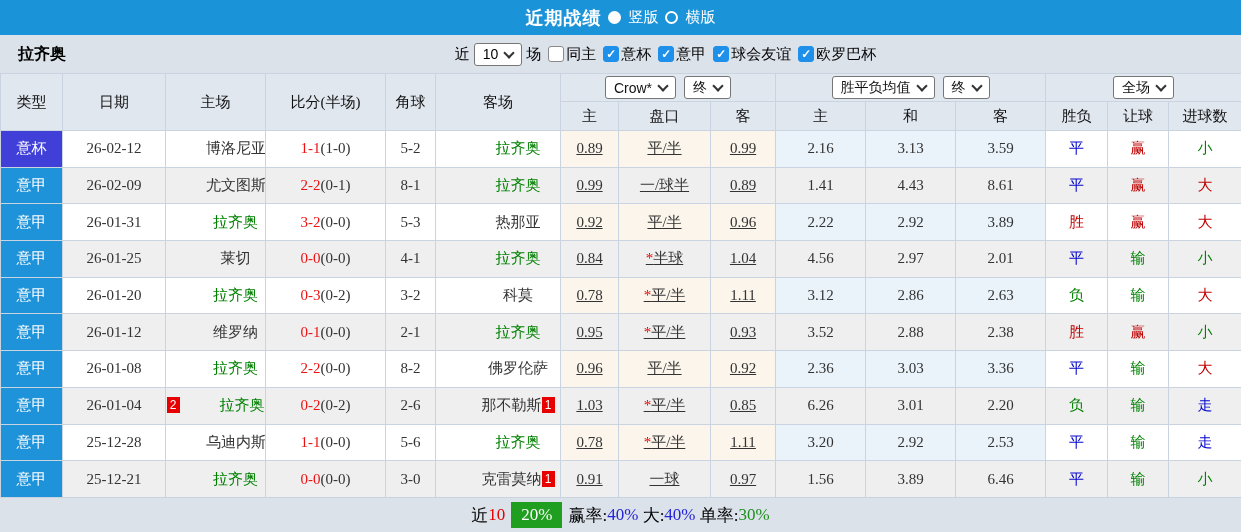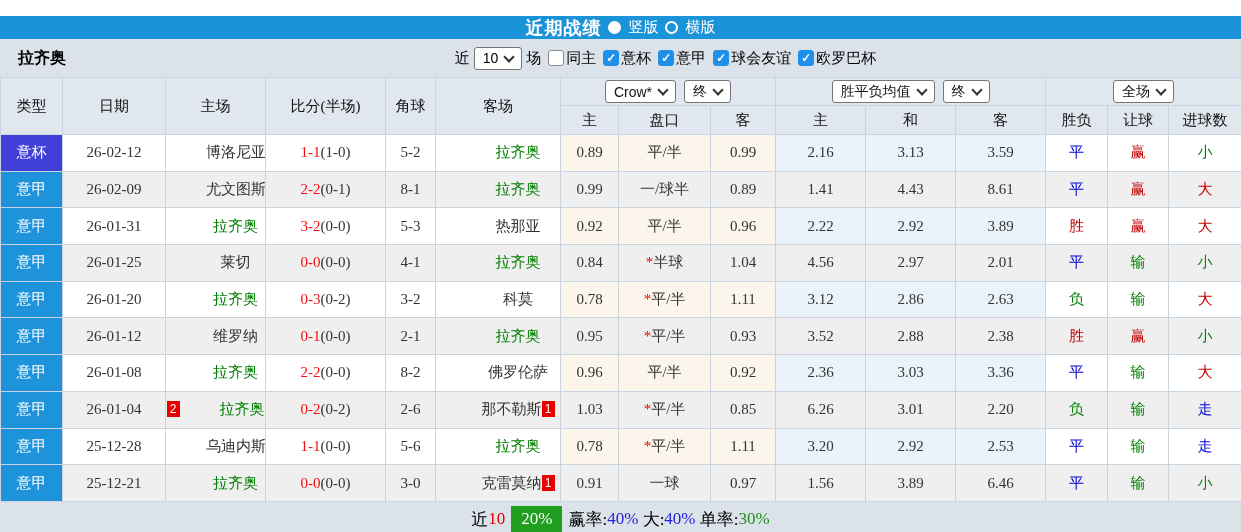--- a/index.html
+++ b/index.html
@@ -1,20 +1,20 @@
 <!DOCTYPE html>
 <html><head>
 <meta charset="utf-8">
 <style>
   * { box-sizing: border-box; margin: 0; padding: 0; }
   html,body { width:1241px; height:532px; overflow:hidden; background:#fff;
     font-family:"Liberation Serif","DejaVu Serif",serif; }
   
-  .titlebar { height:23px; background:#1b93d8; display:flex; align-items:center;
-    justify-content:center; gap:5px; color:#fff;margin-top:16px; }
+  .titlebar { height:35px; background:#1b93d8; display:flex; align-items:center;
+    justify-content:center; gap:5px; color:#fff; }
   .titlebar .title { font-family:"Liberation Sans","DejaVu Sans",sans-serif;
     font-weight:bold; font-size:18px; letter-spacing:1px; }
   .radio { width:13px; height:13px; border-radius:50%; border:2px solid #fff;
     display:inline-block; margin:0 3px 0 1px; cursor:pointer; }
   .radio.selected { background:#fff; }
   .radio-label { font-family:"Liberation Sans","DejaVu Sans",sans-serif; font-size:15px; }
   
   .filterbar { height:38px; background:#dce2ea; display:flex; align-items:center;
     justify-content:center; position:relative; font-size:15px; color:#000; }
   .teamname { position:absolute; left:18px; font-weight:bold; font-size:16px; }
@@ -38,21 +38,21 @@
   th, td { border:1px solid #c9d4e0; text-align:center; vertical-align:middle;
     font-weight:normal; overflow:hidden; white-space:nowrap; }
   thead th { background:#e1e7ef; color:#111; font-size:15px; }
   thead tr.group-row { height:28px; }
   thead tr.sub-row { height:29px; }
   thead .group-cell { background:#e1e7ef; }
   .group-inner { display:flex; align-items:center; justify-content:center; }
   tbody tr { height:36.7px; }
   tbody td { background:#fff; font-size:15px; color:#333; }
   tbody tr.alt td { background:#efefef; }
-  tbody td.cream { background:#fbf5ec; }
+  tbody td.cream { background:#fbf5ec;text-decoration:underline; }
   tbody td.lblue { background:#eaf3f9; }
   td.typecell { color:#fff; font-size:15px; }
   td.badge-cup { background:#4040d8 !important; }
   td.badge-league { background:#1e93d9 !important; }
   .team { color:#333;margin-left:40px; }
   .team.self { color:#008000; }
   .rank { display:inline-block; background:#e60000; color:#fff; font-size:12px;
     min-width:13px; height:16px; line-height:16px; padding:0 1px;
     font-family:"Liberation Sans",sans-serif; vertical-align:1px; }
   .rank:empty, .star:empty { display:none; }

